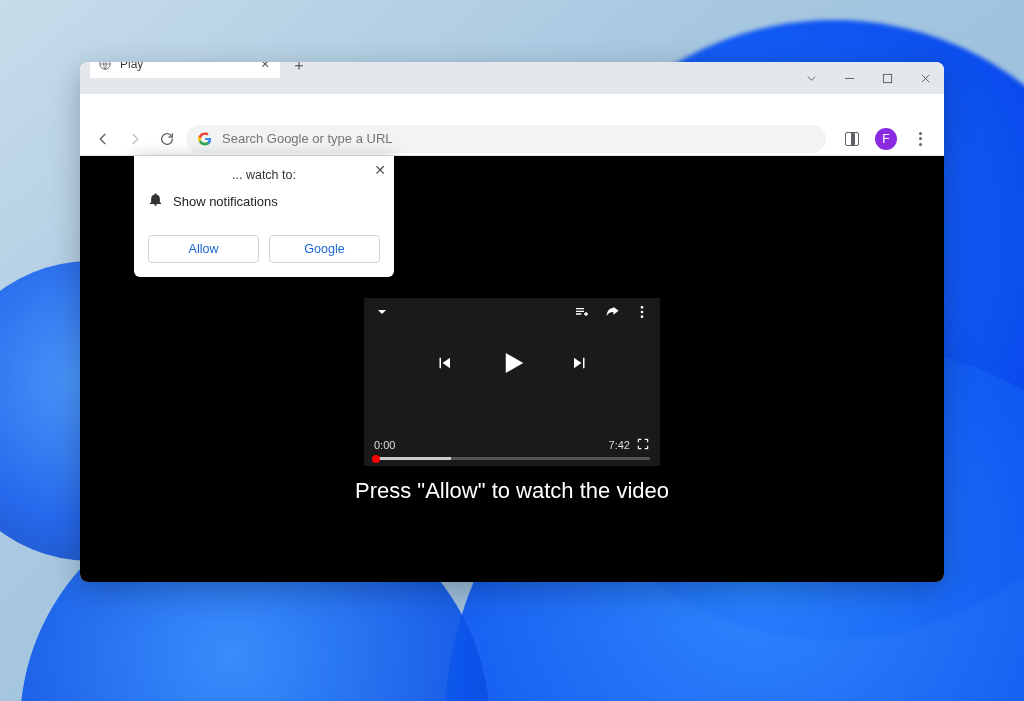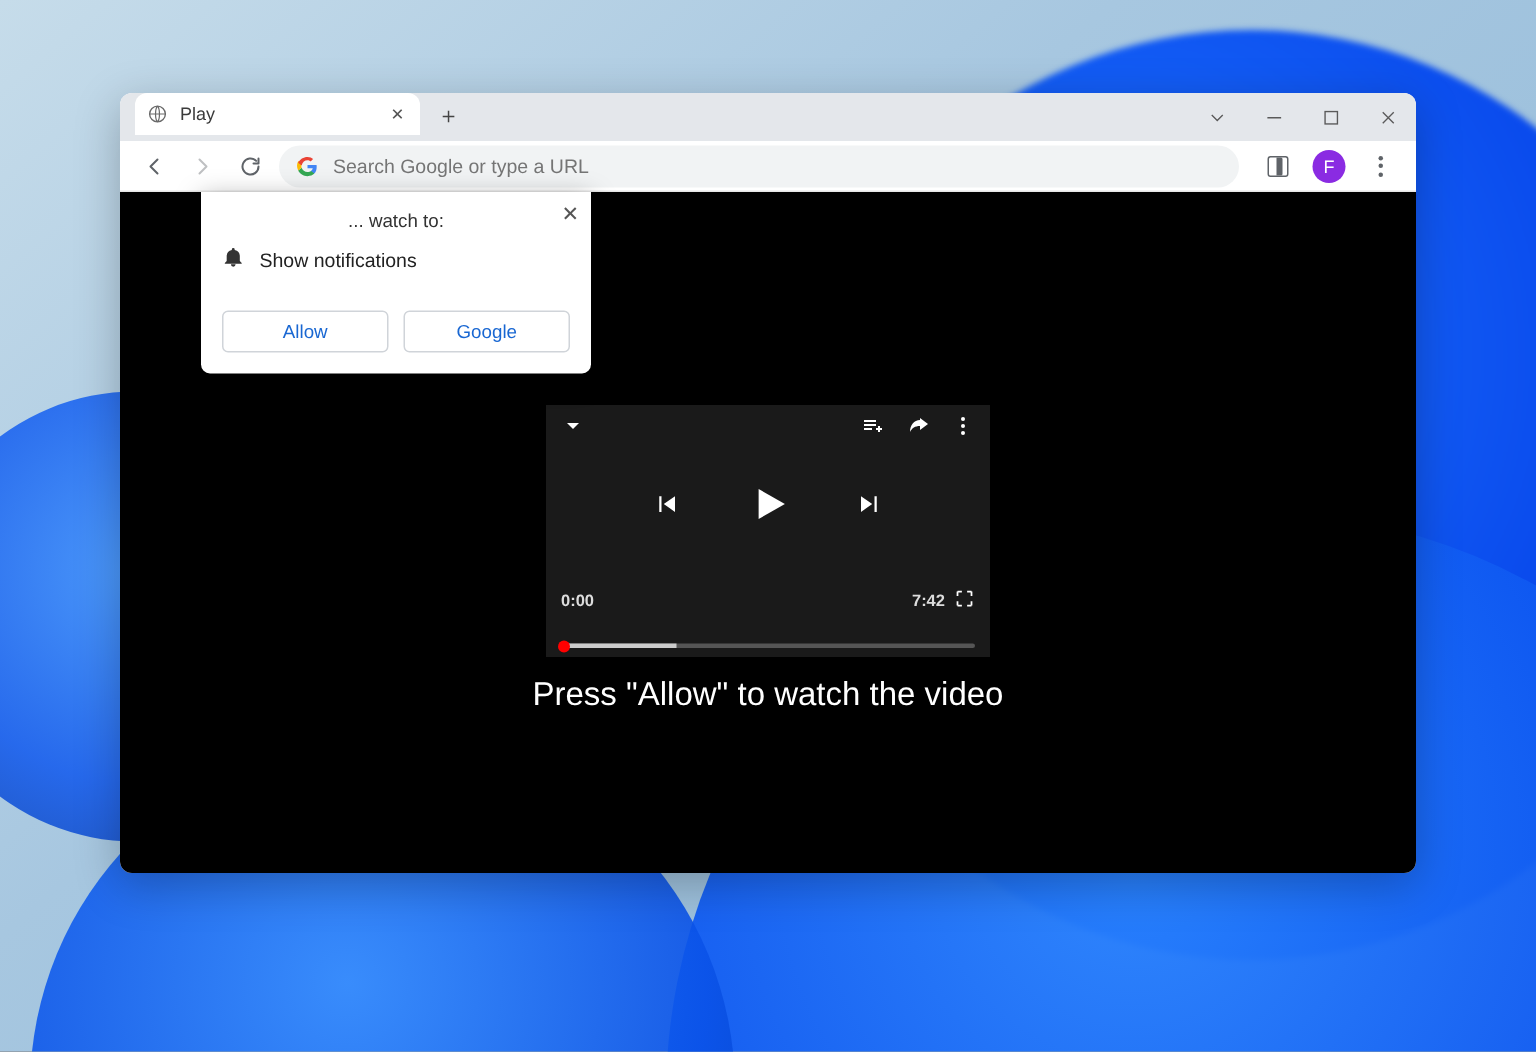--- a/index.html
+++ b/index.html
@@ -8,31 +8,31 @@
   .bg-swirl{position:absolute;inset:0;z-index:0;}
   .bg-swirl div{position:absolute;border-radius:50%;}
   .s1{width:620px;height:620px;right:-120px;top:20px;background:radial-gradient(circle at 35% 35%,#1f74ff 0%,#0a4bed 55%,#0537b0 100%);filter:blur(2px);}
   .s2{width:780px;height:780px;right:-200px;bottom:-420px;background:radial-gradient(circle at 40% 30%,#2a84ff 0%,#0c54f0 50%,#0435a8 100%);opacity:.95;}
   .s3{width:470px;height:470px;left:20px;bottom:-260px;background:radial-gradient(circle at 45% 35%,#2d86ff 0%,#0a52e8 60%,#0338aa 100%);opacity:.9;}
   .s4{width:300px;height:300px;left:-60px;bottom:140px;background:radial-gradient(circle at 50% 40%,#3a90ff 0%,#0f58ee 60%,#053bb0 100%);opacity:.85;}
 
   
   .window{position:absolute;left:80px;top:62px;width:864px;height:520px;background:#fff;border-radius:8px;box-shadow:0 8px 30px rgba(0,0,0,.25);overflow:hidden;display:flex;flex-direction:column;z-index:2;}
 
-  .titlebar{height:32px;background:#e4e7eb;display:flex;align-items:flex-end;padding:0 8px 4px 6px;position:relative;}
+  .titlebar{height:32px;background:#e4e7eb;display:flex;align-items:flex-end;padding:0 8px 16px 6px;position:relative;}
   .win-controls{position:absolute;right:0;top:0;height:32px;display:flex;}
   .win-btn{width:38px;height:32px;display:flex;align-items:center;justify-content:center;color:#5c5c5c;font-size:10px;}
   .win-btn svg{width:11px;height:11px;stroke:#5a5a5a;stroke-width:1;fill:none;}
   .tab{background:#fff;width:190px;height:28px;border-radius:8px 8px 0 0;display:flex;align-items:center;padding:0 8px;gap:8px;margin-left:4px;}
   .tab-favicon{width:14px;height:14px;}
   .tab-title{font-size:12px;color:#3b3b3b;flex:1;white-space:nowrap;overflow:hidden;}
   .tab-x{width:14px;height:14px;display:flex;align-items:center;justify-content:center;color:#555;font-size:11px;}
   .newtab{width:26px;height:26px;display:flex;align-items:center;justify-content:center;margin-left:6px;color:#444;font-size:15px;}
 
-  .toolbar{height:34px;background:#fff;border-bottom:1px solid #e6e6e6;display:flex;align-items:center;padding:0 10px;gap:6px;}
+  .toolbar{height:34px;background:#fff;border-bottom:1px solid #e6e6e6;display:flex;align-items:center;padding:0 10px;gap:6px;margin-top:28px;}
   .navbtn{width:26px;height:26px;display:flex;align-items:center;justify-content:center;border-radius:50%;color:#555;}
   .navbtn svg{width:16px;height:16px;stroke:#5f6368;stroke-width:2;fill:none;stroke-linecap:round;stroke-linejoin:round;}
   .omnibox{flex:1;height:28px;background:#f1f3f4;border-radius:14px;display:flex;align-items:center;padding:0 12px;gap:10px;}
   .omnibox input{border:none;background:transparent;outline:none;font-size:13px;color:#5f6368;flex:1;}
   .g-ico{width:14px;height:14px;}
   .tool-right{display:flex;align-items:center;gap:6px;margin-left:6px;}
   .icon-box{width:28px;height:28px;display:flex;align-items:center;justify-content:center;}
   .panels-icon{width:14px;height:14px;border:1.5px solid #5f6368;border-radius:2px;position:relative;}
   .panels-icon::after{content:"";position:absolute;right:3px;top:0;bottom:0;width:4px;background:#5f6368;border-radius:0 1px 1px 0;}
   .avatar{width:22px;height:22px;border-radius:50%;background:#8a2be2;color:#fff;font-size:12px;display:flex;align-items:center;justify-content:center;}
@@ -51,21 +51,21 @@
 
   
   .player{position:absolute;left:284px;top:142px;width:296px;height:168px;background:#1a1a1a;color:#fff;}
   .p-top{display:flex;align-items:center;justify-content:space-between;padding:6px 10px;}
   .p-top-right{display:flex;gap:14px;align-items:center;}
   .p-icn svg{width:16px;height:16px;fill:#fff;}
   .p-center{display:flex;justify-content:center;gap:44px;align-items:center;margin-top:18px;}
   .play svg{width:30px;height:30px;fill:#fff;}
   .skip svg{width:18px;height:18px;fill:#fff;}
   .p-bottom{position:absolute;left:0;right:0;bottom:6px;padding:0 10px;}
-  .p-times{display:flex;justify-content:space-between;align-items:center;font-size:11px;color:#ddd;margin-bottom:20px;font-weight:bold;}
+  .p-times{display:flex;justify-content:space-between;align-items:center;font-size:11px;color:#ddd;margin-bottom:4px;}
   .fs-ic svg{width:14px;height:14px;stroke:#fff;stroke-width:2;fill:none;margin-left:6px;}
   .p-track{height:3px;background:#555;position:relative;border-radius:2px;}
   .p-fill{position:absolute;left:0;top:0;bottom:0;width:28%;background:#ccc;}
   .p-dot{position:absolute;left:0;top:50%;width:8px;height:8px;background:#ff0000;border-radius:50%;transform:translate(-2px,-50%);}
 
   .cta{position:absolute;top:322px;width:100%;text-align:center;color:#fff;font-size:22px;font-weight:400;}
 </style>
 </head>
 <body>
 

